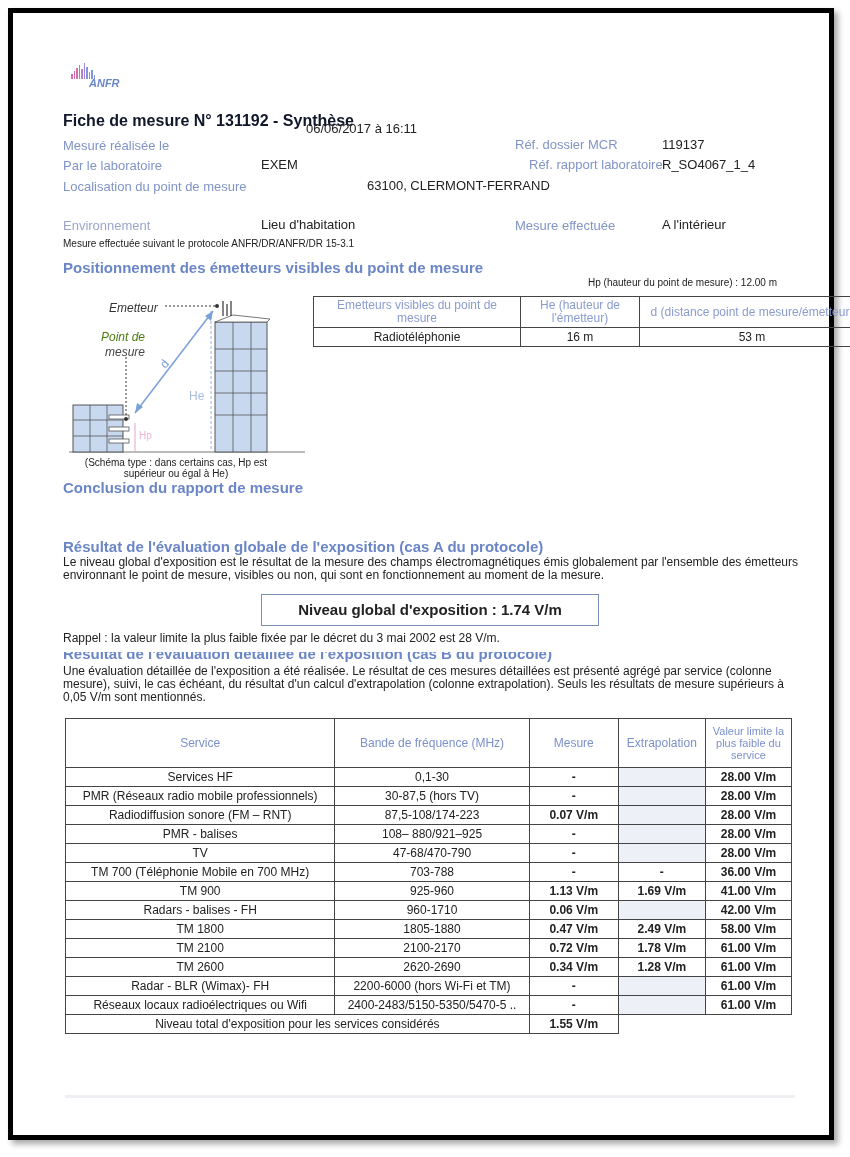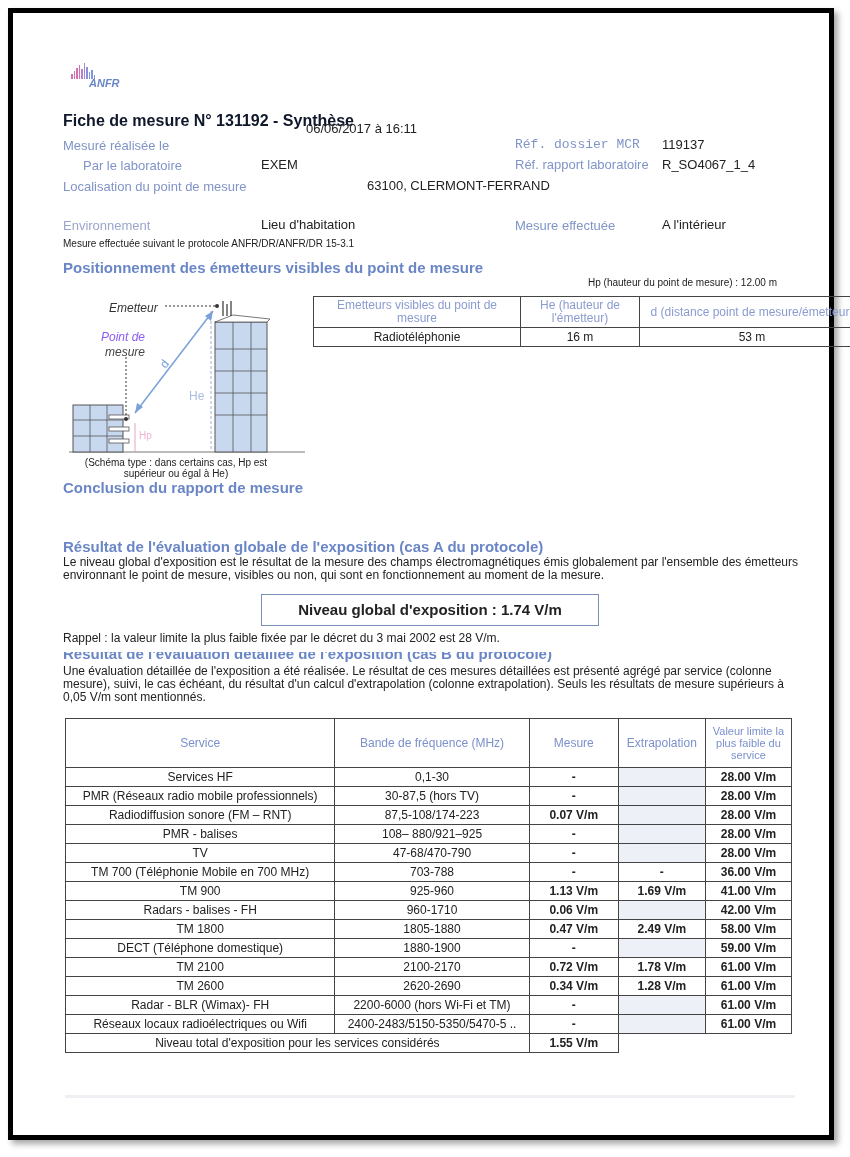--- a/index.html
+++ b/index.html
@@ -42,28 +42,28 @@
         <span style="height:9px;background:#7f96dc"></span>
         <span style="height:4px;background:#7f96dc"></span>
     </div>
     <div class="logo-text" style="margin-left:18px; margin-top:-2px;">ANFR</div>
   </div>
 
   <div class="abs h1" style="left:50px; top:99px;">Fiche de mesure N° 131192 - Synthèse</div>
 
   <div class="abs lbl" style="left:50px; top:125px;">Mesuré réalisée le</div>
   <div class="abs val" style="left:248px; top:108px;margin-left:45px;">06/06/2017 à 16:11</div>
-  <div class="abs lbl" style="left:50px; top:145px;margin-left:20px;">Par le laboratoire</div>
+  <div class="abs lbl" style="left:50px; top:145px;">Par le laboratoire</div>
   <div class="abs val" style="left:248px; top:144px;">EXEM</div>
   <div class="abs lbl" style="left:50px; top:166px;">Localisation du point de mesure</div>
   <div class="abs val" style="left:354px; top:165px;">63100, CLERMONT-FERRAND</div>
 
-  <div class="abs lbl" style="left:502px; top:124px;font-family:Liberation Mono, monospace;">Réf. dossier MCR</div>
+  <div class="abs lbl" style="left:502px; top:124px;">Réf. dossier MCR</div>
   <div class="abs val" style="left:649px; top:124px;">119137</div>
-  <div class="abs lbl" style="left:502px; top:144px;">Réf. rapport laboratoire</div>
+  <div class="abs lbl" style="left:516px; top:144px;">Réf. rapport laboratoire</div>
   <div class="abs val" style="left:649px; top:144px;">R_SO4067_1_4</div>
 
   <div class="abs lbl" style="left:50px; top:205px; color:#9aa6cc;">Environnement</div>
   <div class="abs val" style="left:248px; top:204px;">Lieu d'habitation</div>
   <div class="abs lbl" style="left:502px; top:205px;">Mesure effectuée</div>
   <div class="abs val" style="left:649px; top:204px;">A l'intérieur</div>
   <div class="abs small" style="left:50px; top:225px;">Mesure effectuée suivant le protocole ANFR/DR/ANFR/DR 15-3.1</div>
 
   <div class="abs h2" style="left:50px; top:246px;">Positionnement des émetteurs visibles du point de mesure</div>
   <div class="abs small" style="left:575px; top:264px;">Hp (hauteur du point de mesure) : 12.00 m</div>
@@ -102,21 +102,21 @@
       <circle cx="152" cy="17" r="2" fill="#333"></circle>
       <line x1="100" y1="17" x2="150" y2="17" stroke="#333" stroke-width="1" stroke-dasharray="2,2"></line>
 
       <line x1="146" y1="22" x2="146" y2="162" stroke="#9ab2da" stroke-width="1" stroke-dasharray="3,2"></line>
 
       <line x1="70" y1="124" x2="148" y2="22" stroke="#7aa0da" stroke-width="1.5"></line>
       <polygon points="70,124 72,114 78,118" fill="#7aa0da"></polygon>
       <polygon points="148,22 140,27 146,32" fill="#7aa0da"></polygon>
     </svg>
     <div class="abs" style="left:44px; top:12px; font-size:12px; font-style:italic; color:#333;">Emetteur</div>
-    <div class="abs" style="left:36px; top:41px; font-size:12px; font-style:italic; color:#8b5cf6;">Point de</div>
+    <div class="abs" style="left:36px; top:41px; font-size:12px; font-style:italic; color:#4d7c0f;">Point de</div>
     <div class="abs" style="left:40px; top:56px; font-size:12px; font-style:italic; color:#444;">mesure</div>
     <div class="abs" style="left:96px; top:68px; font-size:12px; color:#7aa0da; transform:rotate(-52deg);">d</div>
     <div class="abs" style="left:124px; top:100px; font-size:12px; color:#a8bde0;">He</div>
     <div class="abs" style="left:74px; top:141px; font-size:10px; color:#ecb4d0;">Hp</div>
     <div class="abs small" style="left:6px; top:168px; width:210px; text-align:center;">(Schéma type : dans certains cas, Hp est</div>
     <div class="abs small" style="left:6px; top:179px; width:210px; text-align:center;">supérieur ou égal à He)</div>
   </div>
 
   <table class="abs emtab" style="left:300px; top:283px; width:552px;">
     <tbody>
@@ -216,27 +216,20 @@
           <td class="b">42.00 V/m</td>
         </tr>
     <tr>
           <td>TM 1800</td>
           <td>1805-1880</td>
           <td class="b">0.47 V/m</td>
           <td class="b">2.49 V/m</td>
           <td class="b">58.00 V/m</td>
         </tr>
     <tr>
-          <td>DECT (Téléphone domestique)</td>
-          <td>1880-1900</td>
-          <td class="b">-</td>
-          <td class="b ext"></td>
-          <td class="b">59.00 V/m</td>
-        </tr>
-    <tr>
           <td>TM 2100</td>
           <td>2100-2170</td>
           <td class="b">0.72 V/m</td>
           <td class="b">1.78 V/m</td>
           <td class="b">61.00 V/m</td>
         </tr>
     <tr>
           <td>TM 2600</td>
           <td>2620-2690</td>
           <td class="b">0.34 V/m</td>

